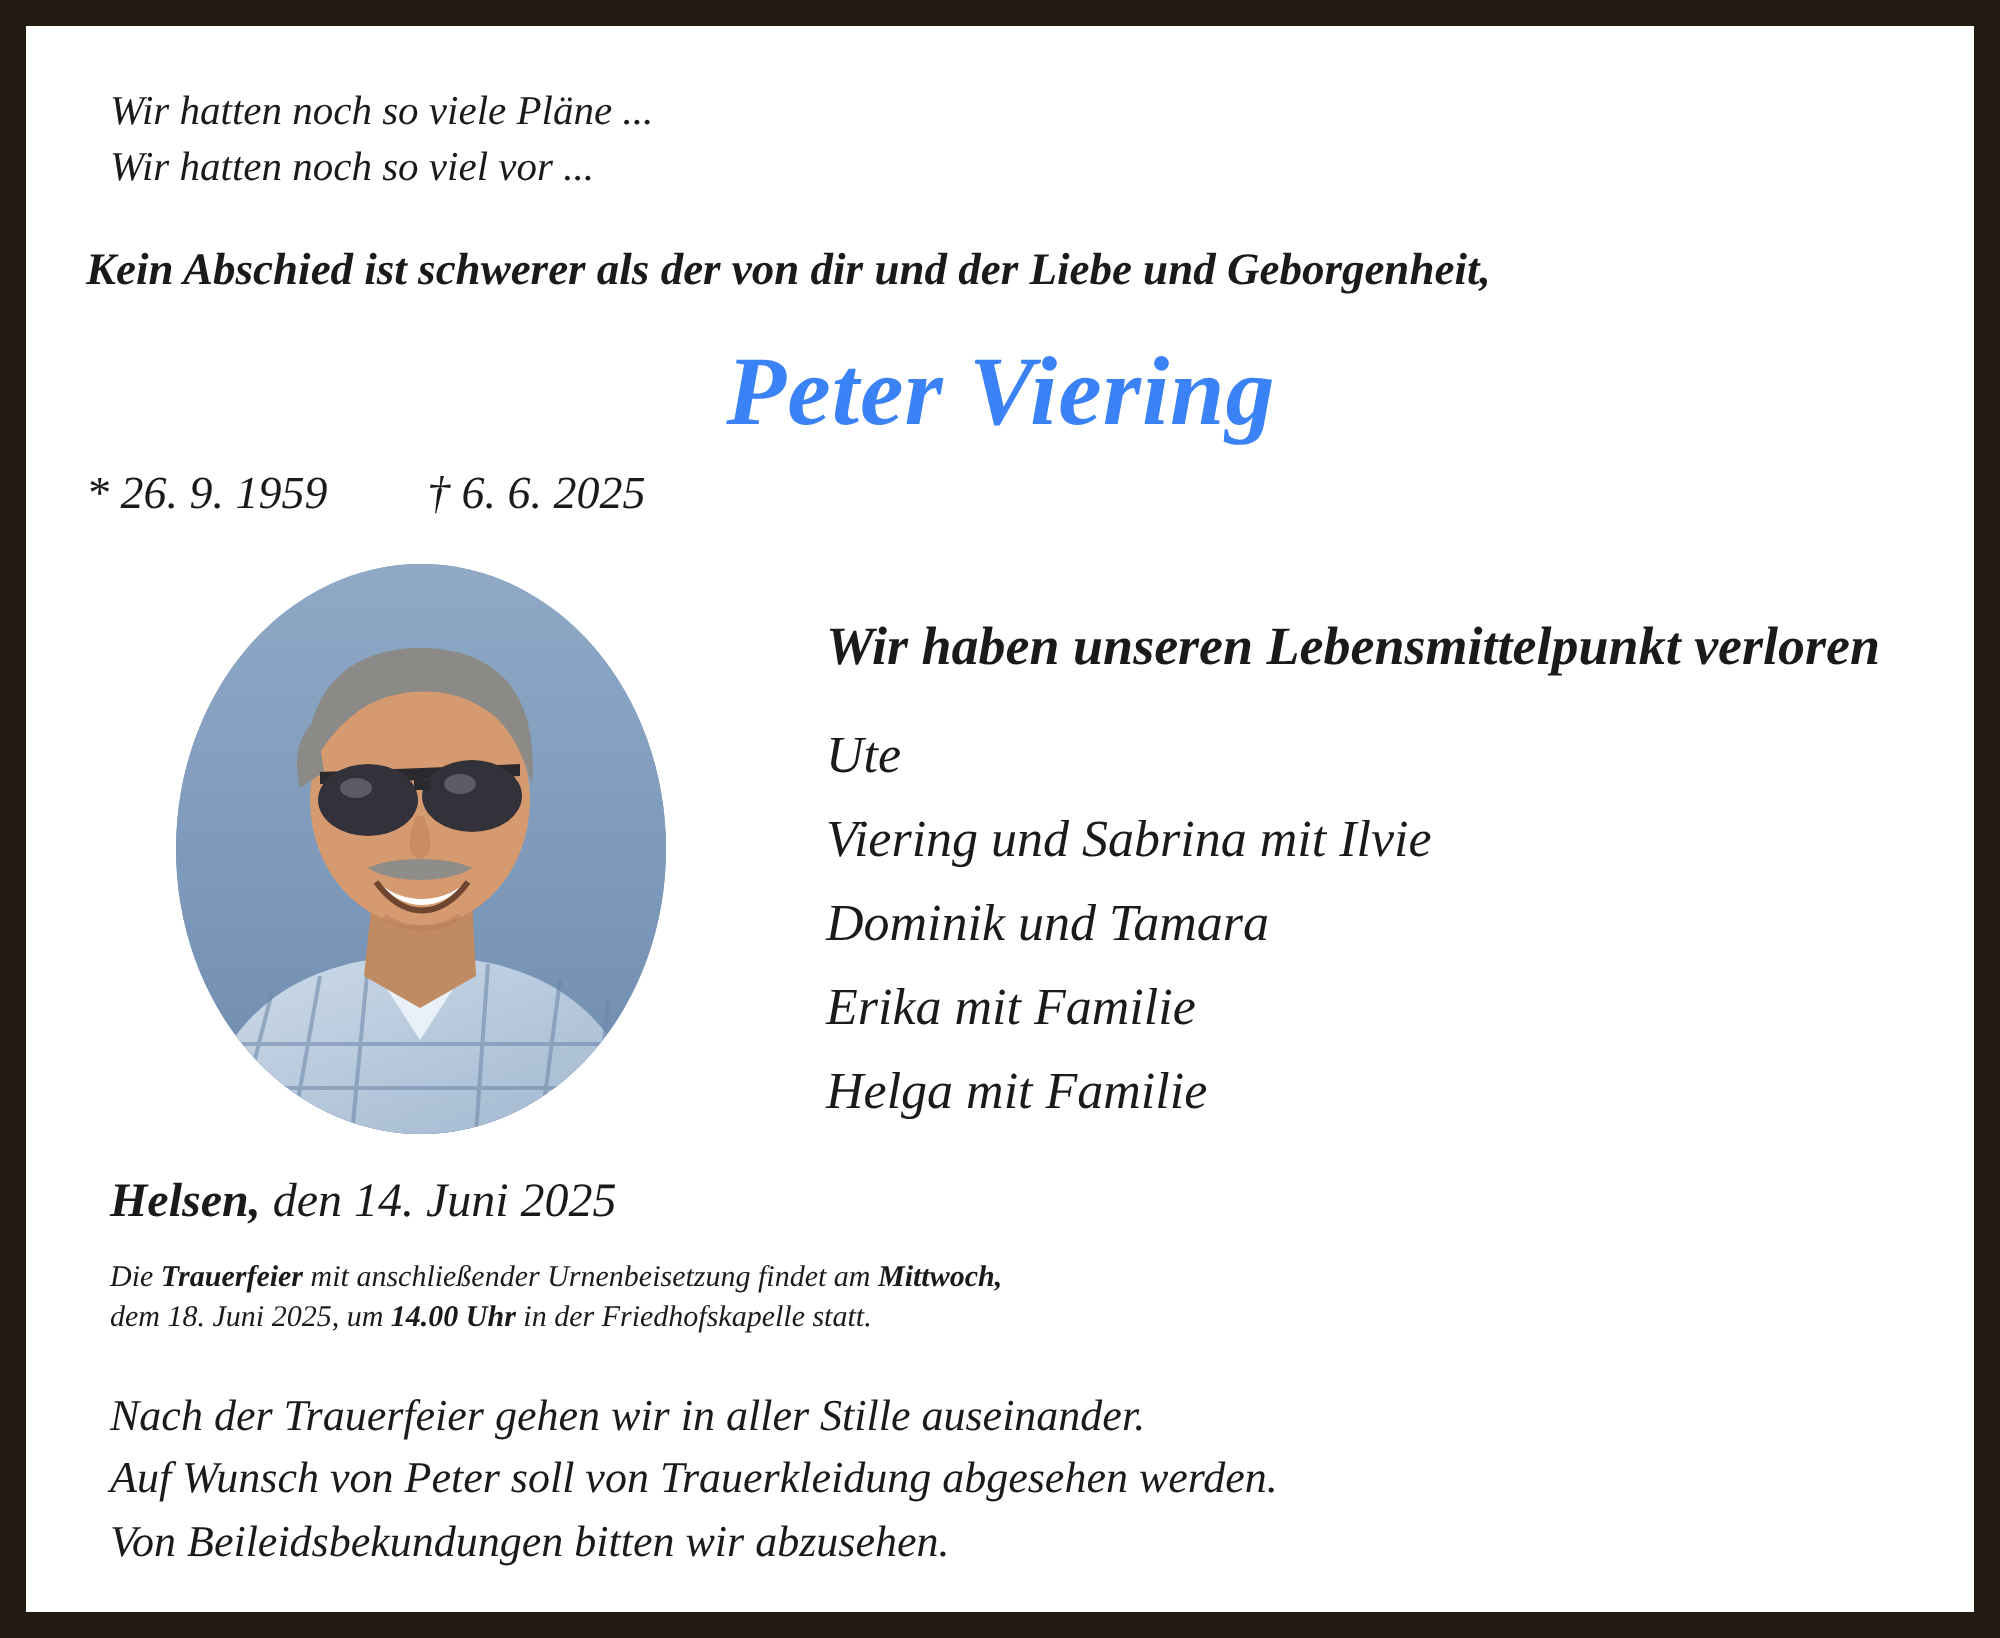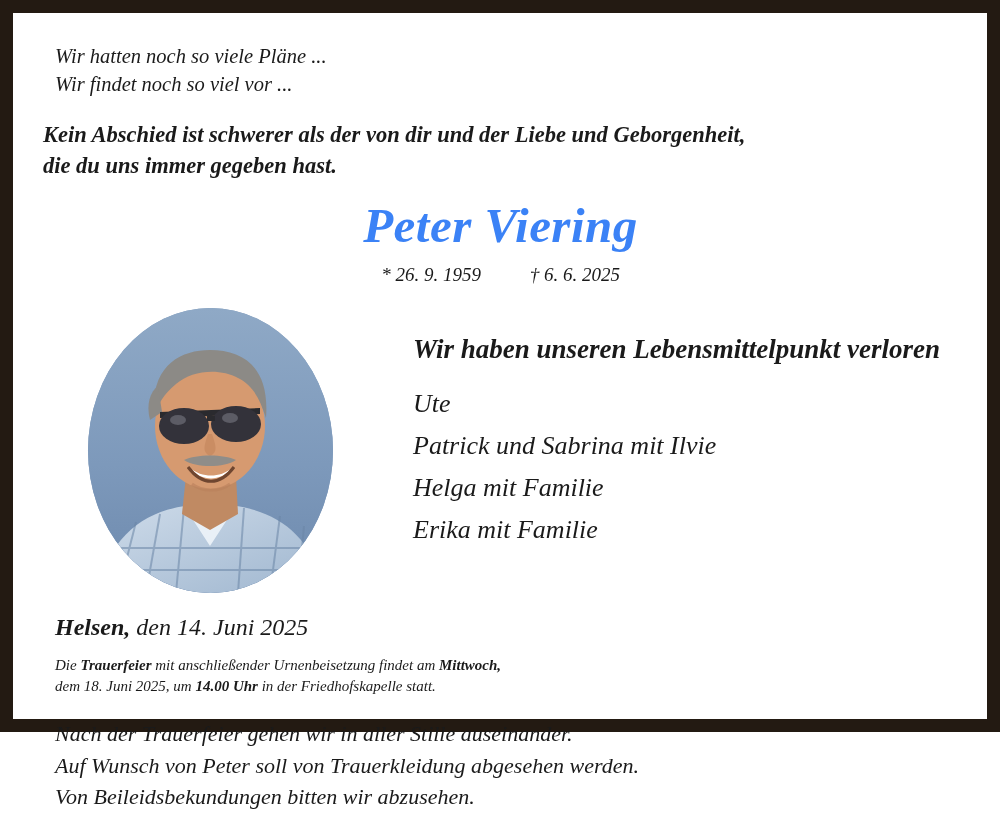--- a/index.html
+++ b/index.html
@@ -11,21 +11,21 @@
     width: 1000px;
     height: 819px;
     font-family: "Liberation Serif", serif;
     color: #1a1a1a;
     overflow: hidden;
   }
   .obituary {
     position: relative;
     box-sizing: border-box;
     width: 1000px;
-    height: 732px;
+    height: 819px;
     border: 13px solid #231a12;
     background: #ffffff;
     padding: 22px 29px 10px 30px;
   }
   .intro {
     font-style: italic;
     font-size: 20.5px;
     line-height: 1.35;
     margin: 8px 0 0 12px;
   }
@@ -44,23 +44,22 @@
   .name {
     text-align: center;
     font-size: 49px;
     font-weight: bold;
     font-style: italic;
     letter-spacing: 0.5px;
     margin: 16px 0 0 0;
     color: #3b82f6;
   }
   .dates {
-    text-align: center;
-    font-style: italic;
-    font-size: 19px;
+    font-style: italic;
+    font-size: 23px;
     margin: 10px 0 0 0;
   }
   .dates .birth { margin-right: 44px; }
 
   .mid {
     position: relative;
     margin-top: 10px;
     min-height: 300px;
   }
 
@@ -119,26 +118,25 @@
   }
   .closing div { white-space: nowrap; }
 </style>
 </head>
 <body>
 
 <div class="obituary">
 
   <div class="intro">
     <div>Wir hatten noch so viele Pläne ...</div>
-    <div>Wir findet noch so viel vor ...</div>
+    <div>Wir hatten noch so viel vor ...</div>
   </div>
 
   <div class="lead">
     <span class="l1">Kein Abschied ist schwerer als der von dir und der Liebe und Geborgenheit,</span>
-    <span class="l2">die du uns immer gegeben hast.</span>
   </div>
 
   <div class="name">Peter  Viering</div>
 
   <div class="dates">
     <span class="birth">* 26. 9. 1959</span>
     <span class="death">† 6. 6. 2025</span>
   </div>
 
   <div class="mid">
@@ -200,29 +198,30 @@
       </svg>
     </div>
 
     <div class="family">
       <div class="family-head">Wir haben unseren Lebensmittelpunkt verloren</div>
       <div class="family-list">
         <div>
           <span>Ute</span>
         </div>
         <div>
-          <span>Patrick und Sabrina mit Ilvie</span>
-        </div>
-        <div>
+          <span>Viering und Sabrina mit Ilvie</span>
+        </div>
+        <div>
+          <span>Dominik und Tamara</span>
+        </div>
+        <div>
+          <span>Erika mit Familie</span>
         </div>
         <div>
           <span>Helga mit Familie</span>
-        </div>
-        <div>
-          <span>Erika mit Familie</span>
         </div>
       </div>
     </div>
   </div>
 
   <div class="place">
     <b>Helsen,</b><span> den 14. Juni 2025</span>
   </div>
 
   <div class="ceremony">

